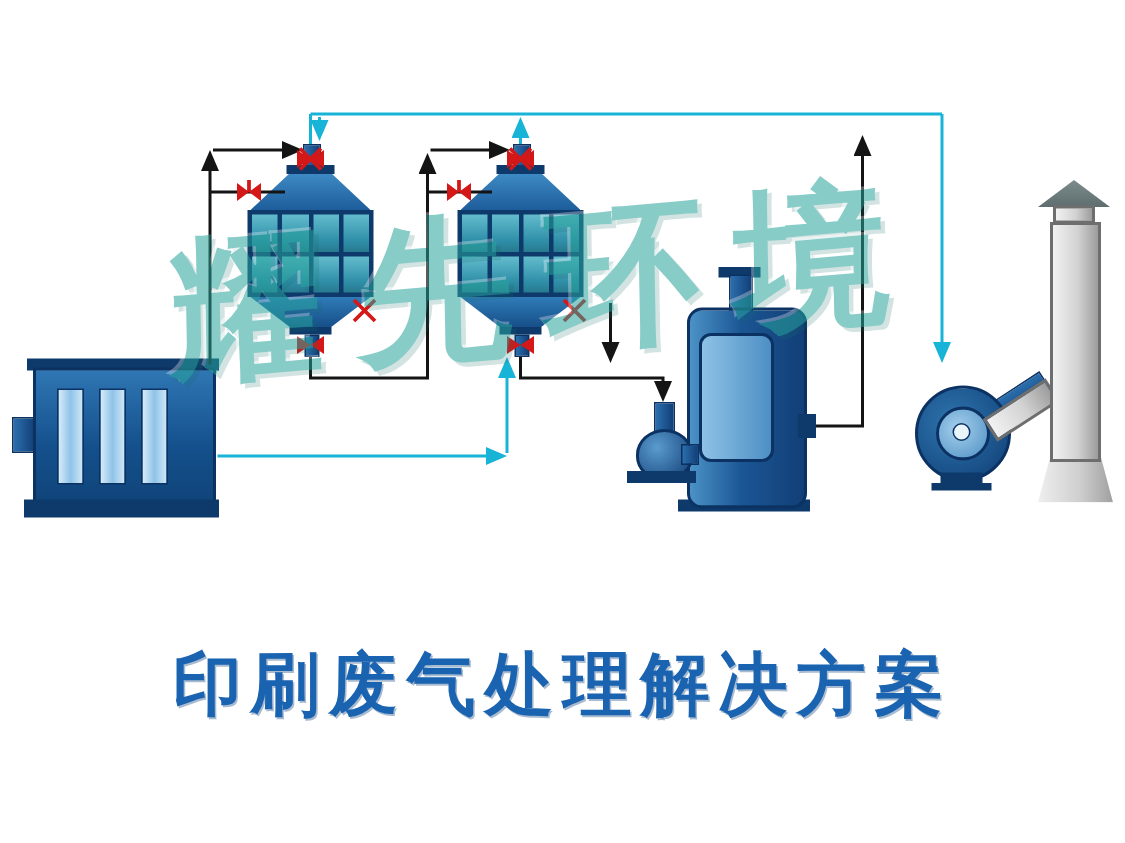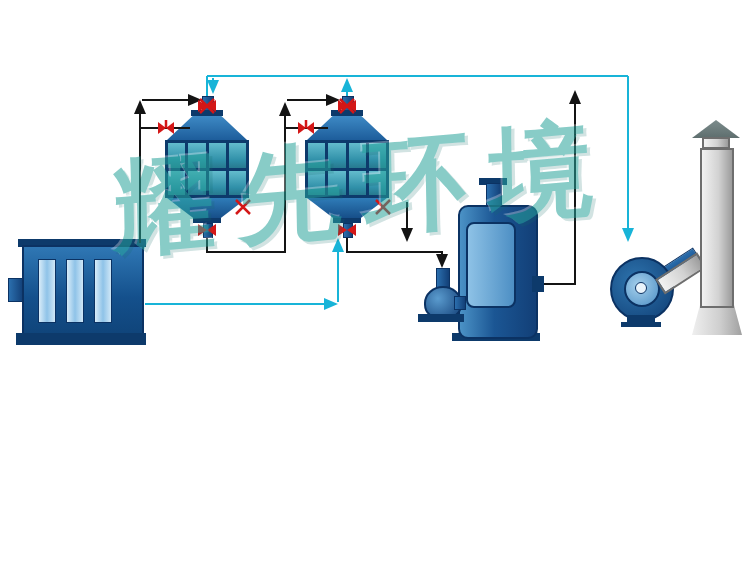--- a/index.html
+++ b/index.html
@@ -187,14 +187,15 @@
       <polygon class="v" points="314,122 314,134 306,128"></polygon>
       <path class="vl" d="M306,120 V128"></path>
       <polygon class="v" points="338,224 338,236 347,230"></polygon>
       <polygon class="v" points="356,224 356,236 347,230"></polygon>
       <path class="vl" d="M376,200 L390,214 M390,200 L376,214"></path>
     </g>
   </svg>
 
   <div class="abs watermark">耀先环境</div>
 
+  <div class="abs title">印刷废气处理解决方案</div>
 
 </div>
 
 </body></html>

